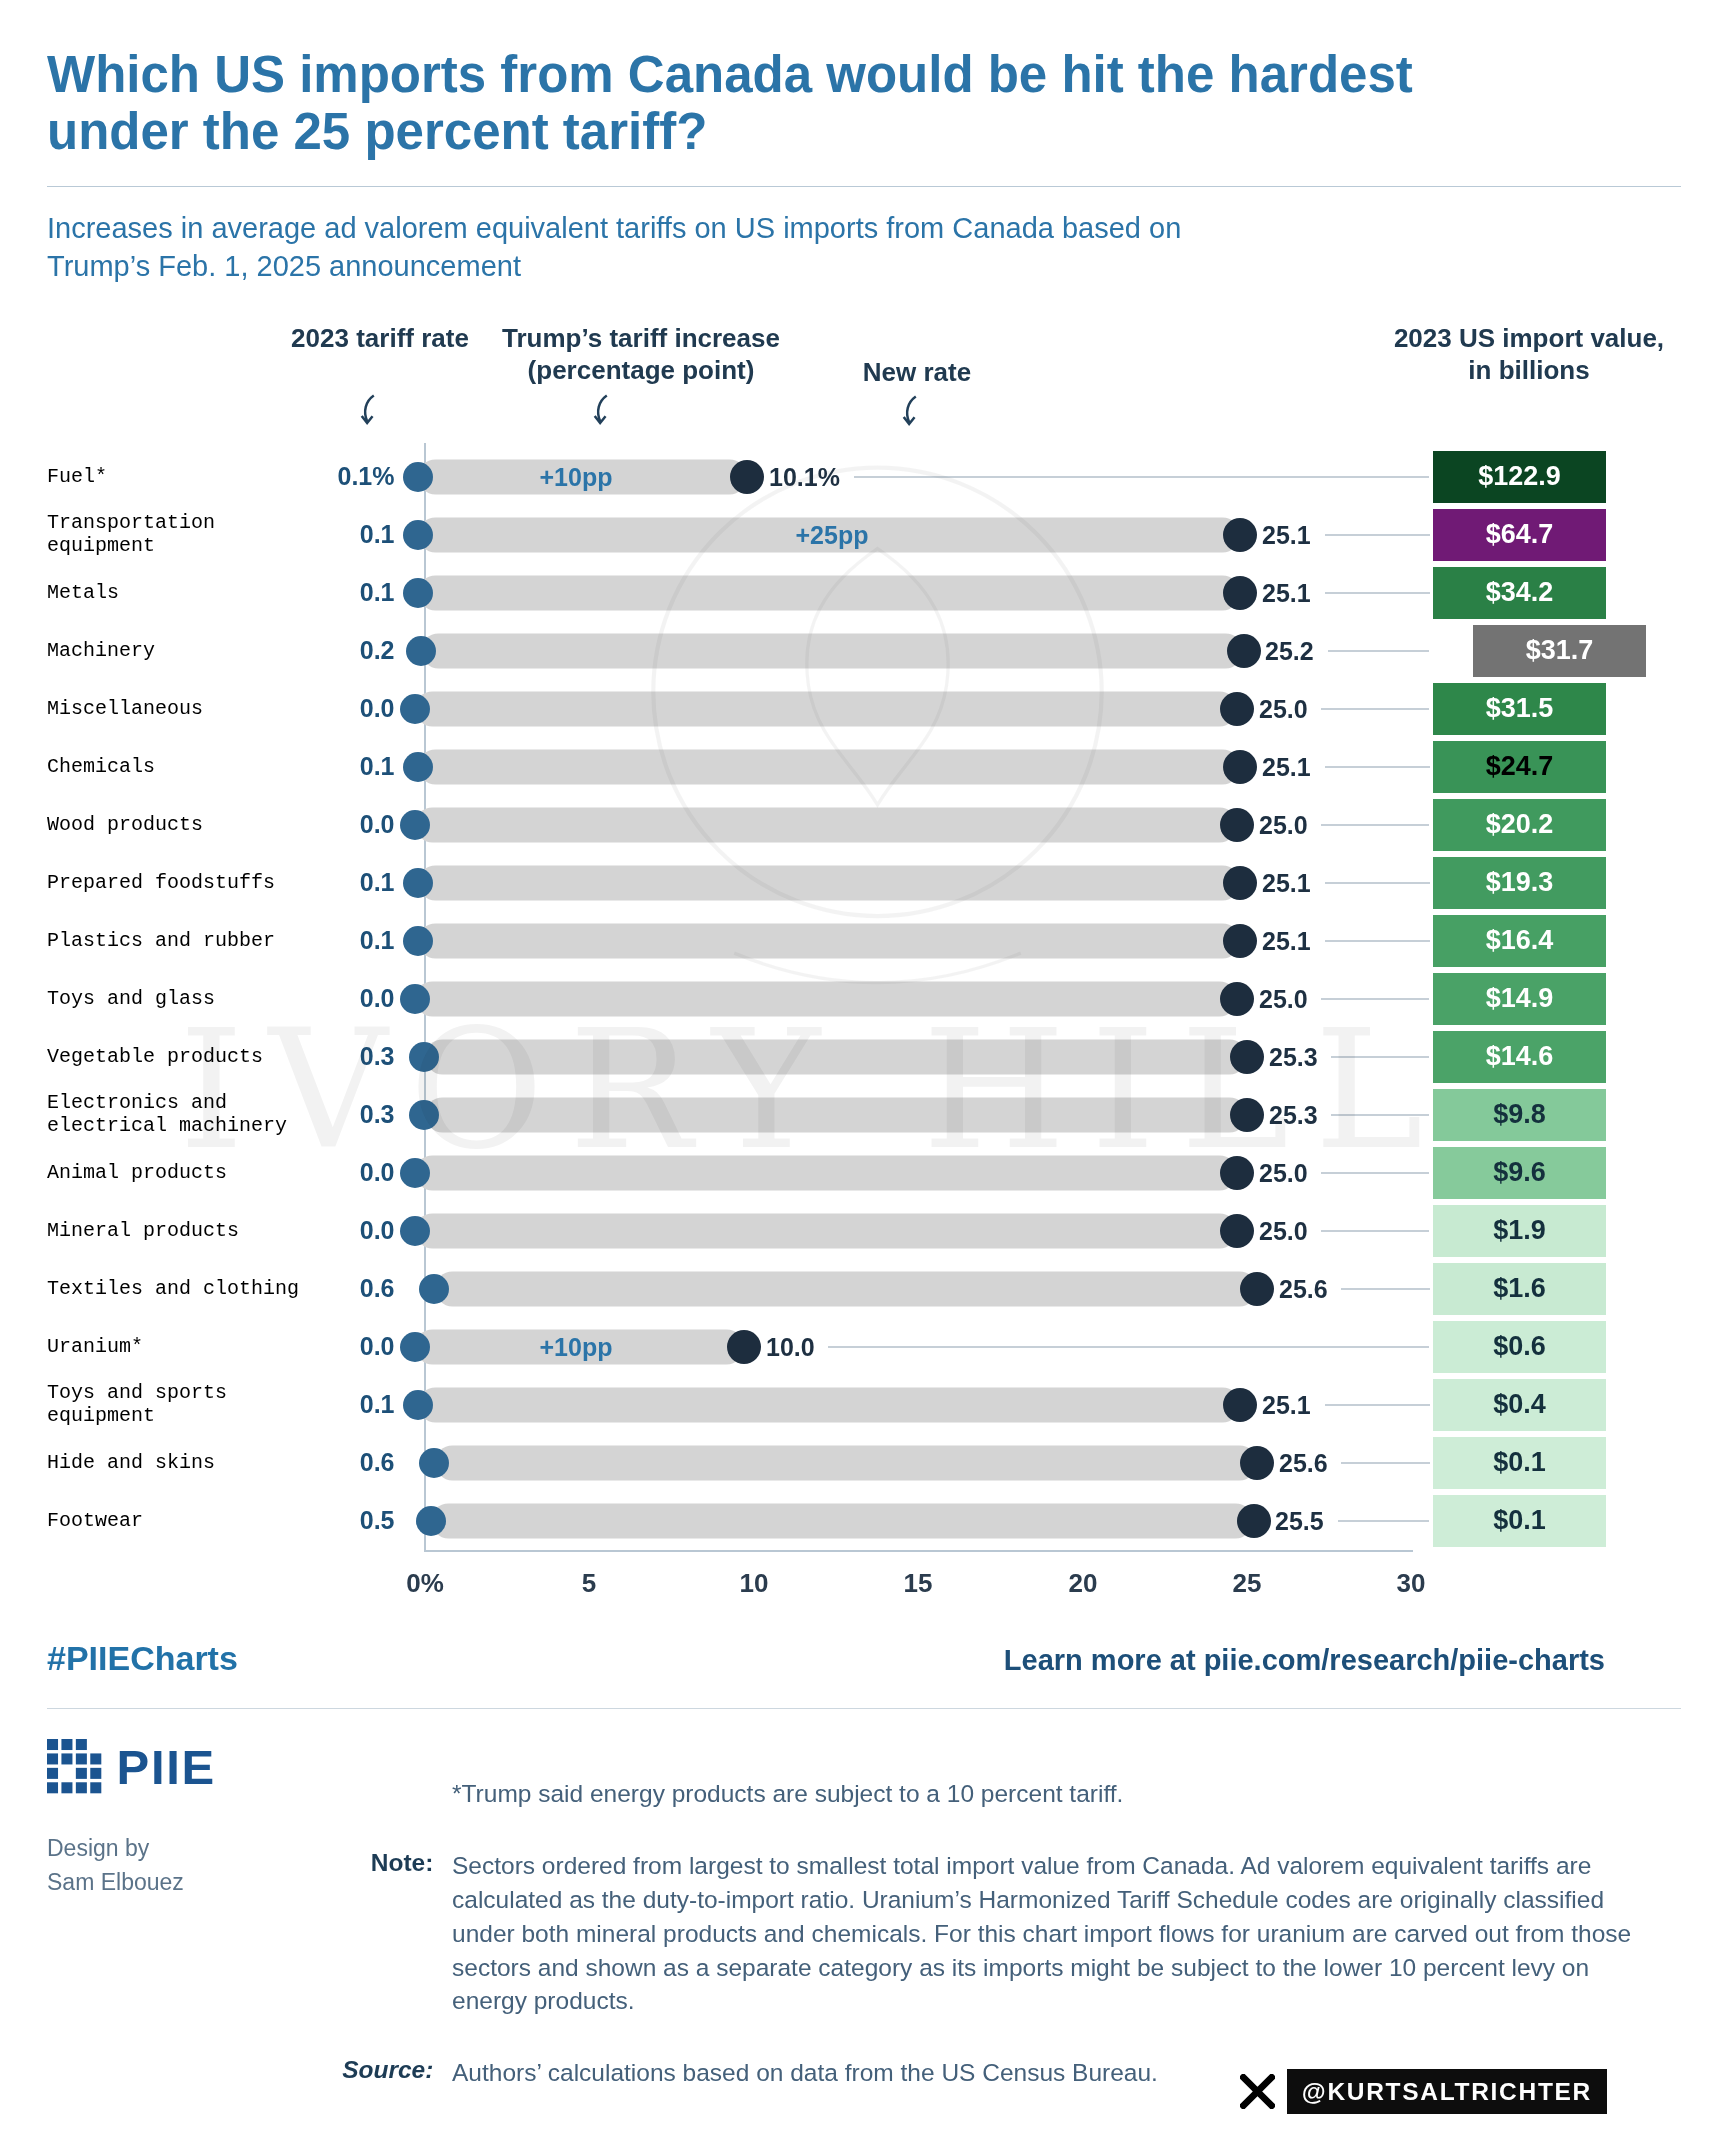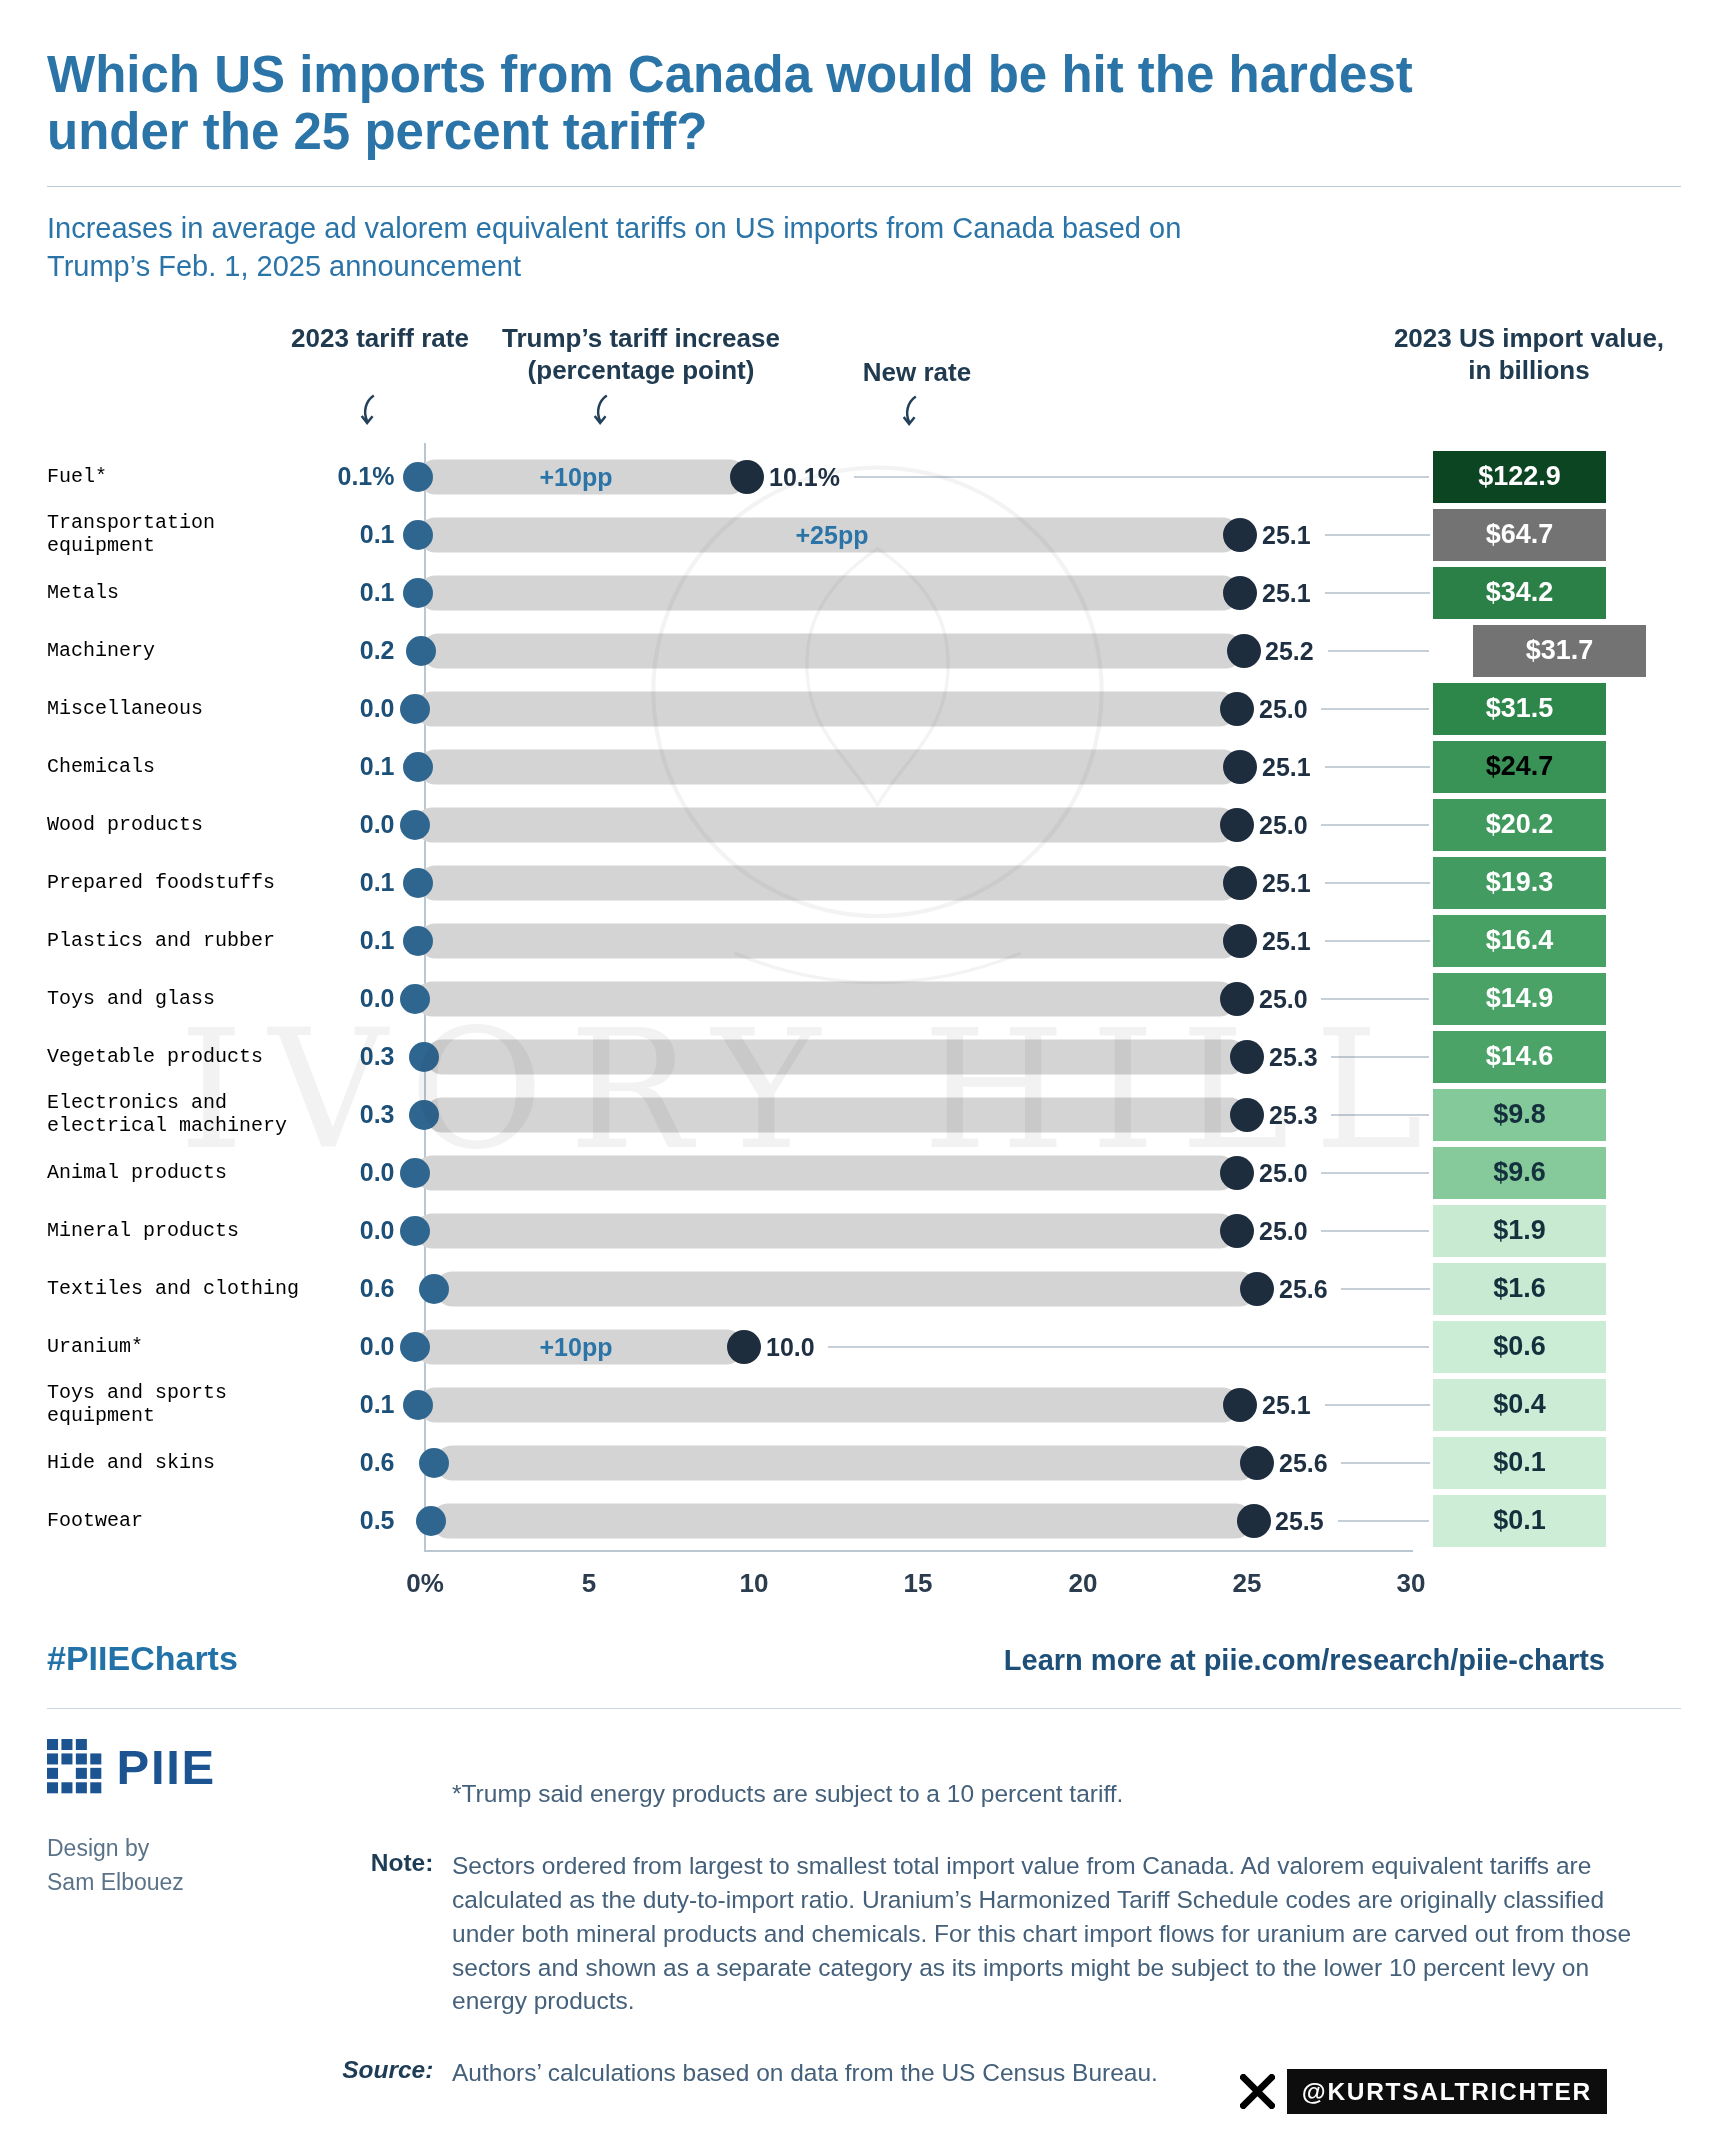--- a/index.html
+++ b/index.html
@@ -130,21 +130,21 @@
     <div class="row-label">Transportation equipment</div>
     <div class="row-rate">0.1</div>
     <div class="row-plot">
       <div class="bar" style="left: 10px; width: 822px;"></div>
       <div class="dot dot-old" style="left: -5.1px;"></div>
       <div class="dot dot-new" style="left: 815px;"></div>
       <div class="pp" style="left: 424px;">+25pp</div>
       <div class="new-label" style="left: 854px;">25.1</div>
       <div class="connector" style="left: 917px; width: 105px;"></div>
     </div>
-    <div class="row-value" style="background: #737373; color: rgb(255, 255, 255);">$64.7</div>
+    <div class="row-value" style="background: #701a75; color: rgb(255, 255, 255);">$64.7</div>
   </div>
         <div class="row">
     <div class="row-label">Metals</div>
     <div class="row-rate">0.1</div>
     <div class="row-plot">
       <div class="bar" style="left: 10px; width: 822px;"></div>
       <div class="dot dot-old" style="left: -5.1px;"></div>
       <div class="dot dot-new" style="left: 815px;"></div>
 
       <div class="new-label" style="left: 854px;">25.1</div>

